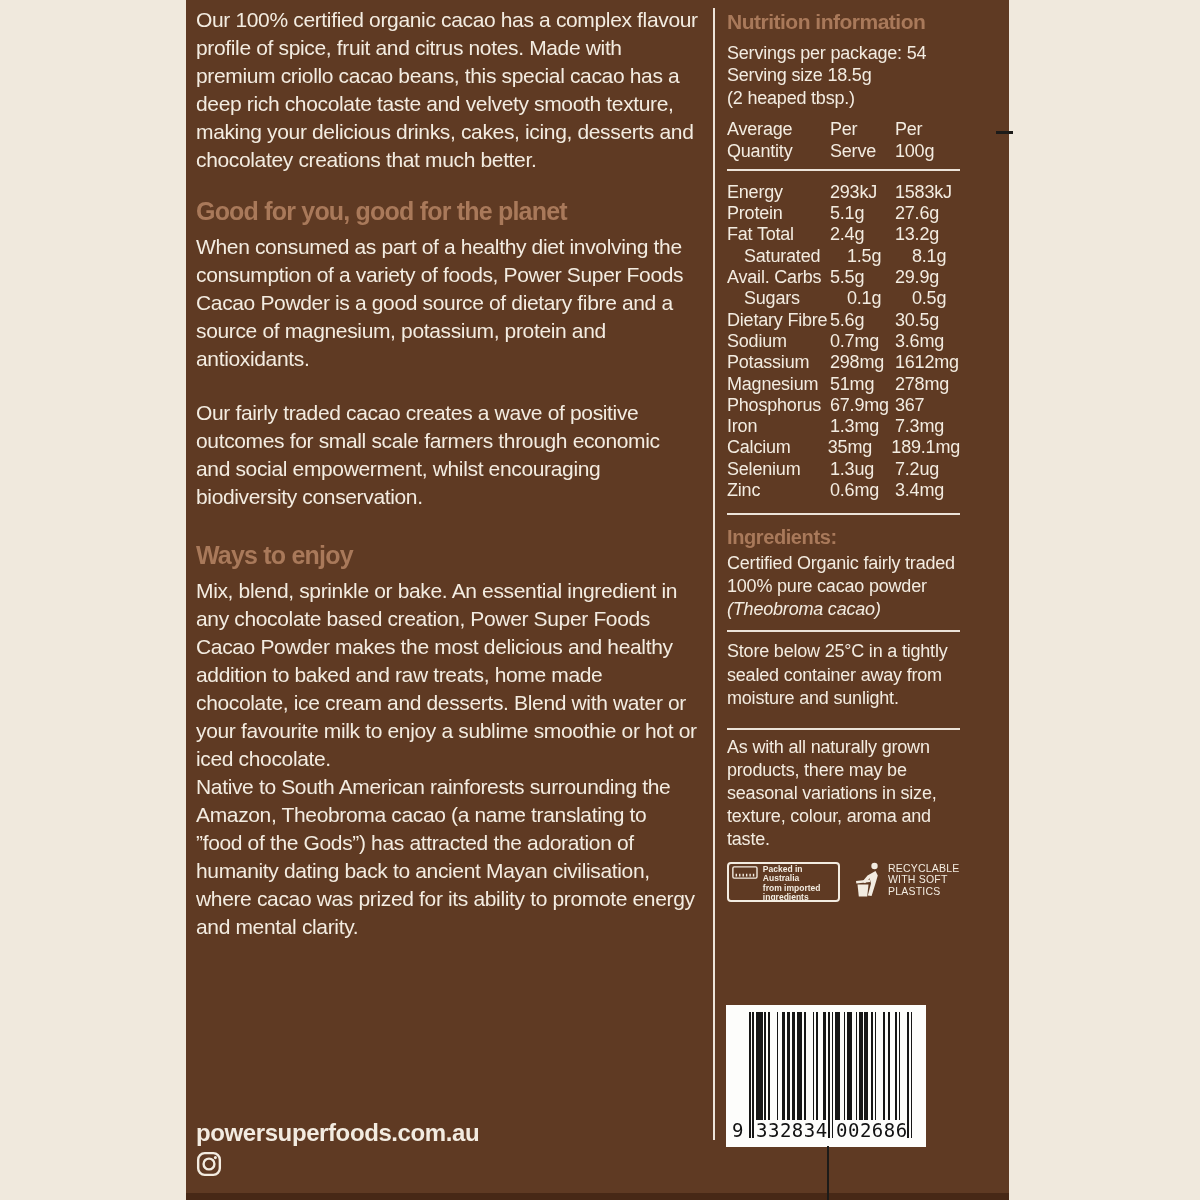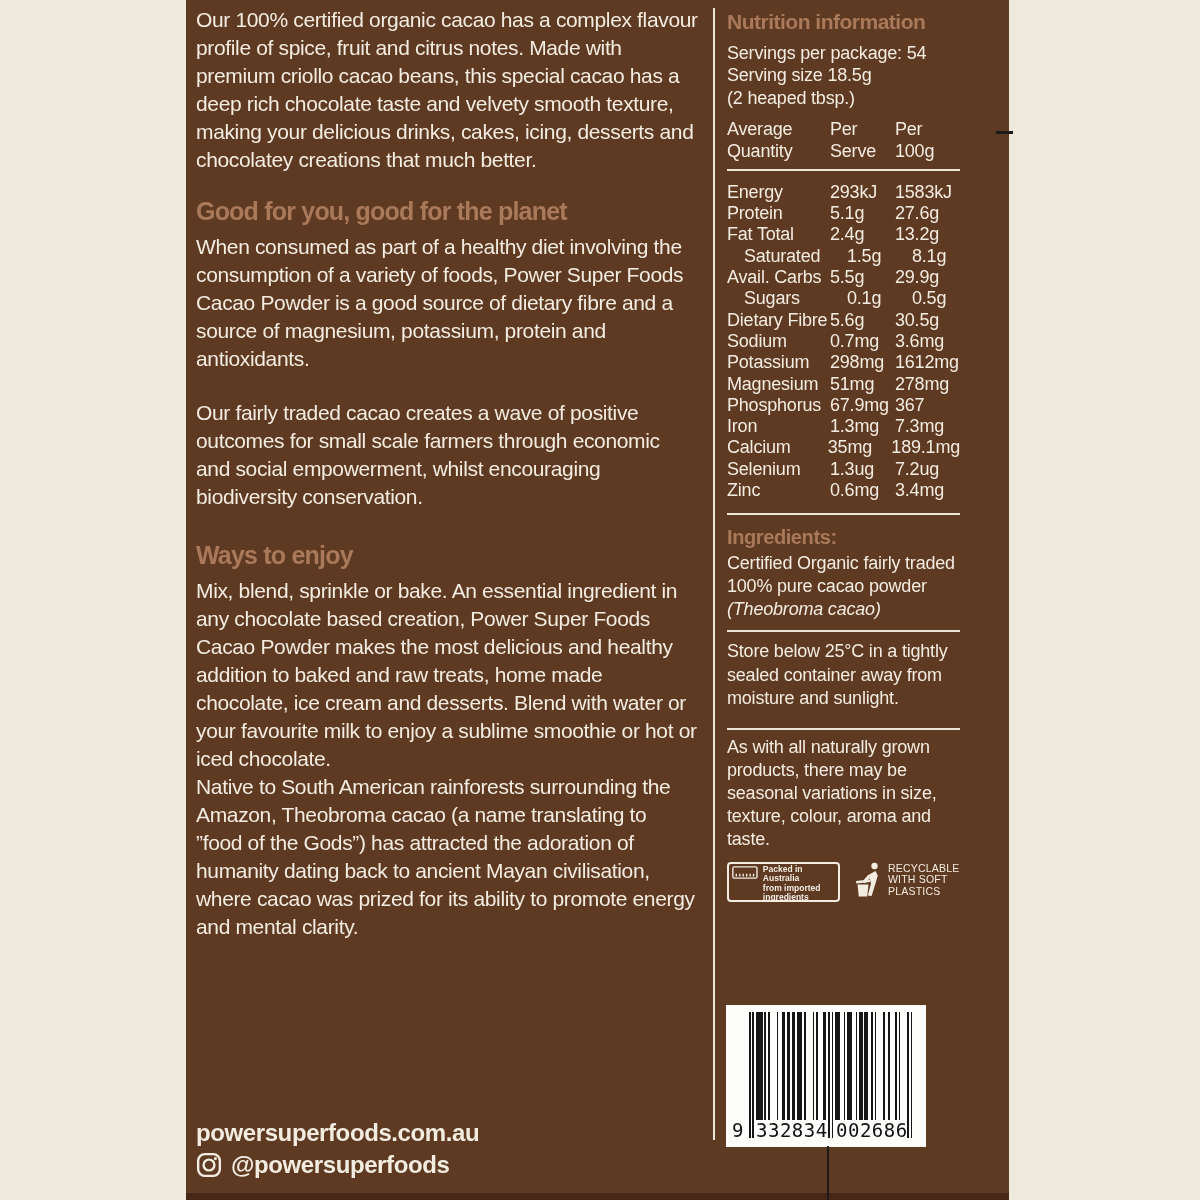--- a/index.html
+++ b/index.html
@@ -75,21 +75,20 @@
   </div>
 
   <div class="footer">
     <div class="website">powersuperfoods.com.au</div>
     <div class="insta-row">
       <svg class="icon-svg" width="26" height="26" viewBox="0 0 24 24" fill="none" stroke="#F3ECE1" stroke-width="2.2">
         <rect x="2" y="2" width="20" height="20" rx="6"></rect>
         <circle cx="12" cy="12" r="5"></circle>
         <circle cx="17.9" cy="6.1" r="1.4" fill="#F3ECE1" stroke="none"></circle>
       </svg>
-      <span class="handle">@powersuperfoods</span>
     </div>
   </div>
 
   <div class="divider"></div>
 
   <div class="rightcol">
     <h2 class="ntitle">Nutrition information</h2>
 
     <p style="margin-top:8px">Servings per package: 54</p>
     <p>Serving size 18.5g</p>

